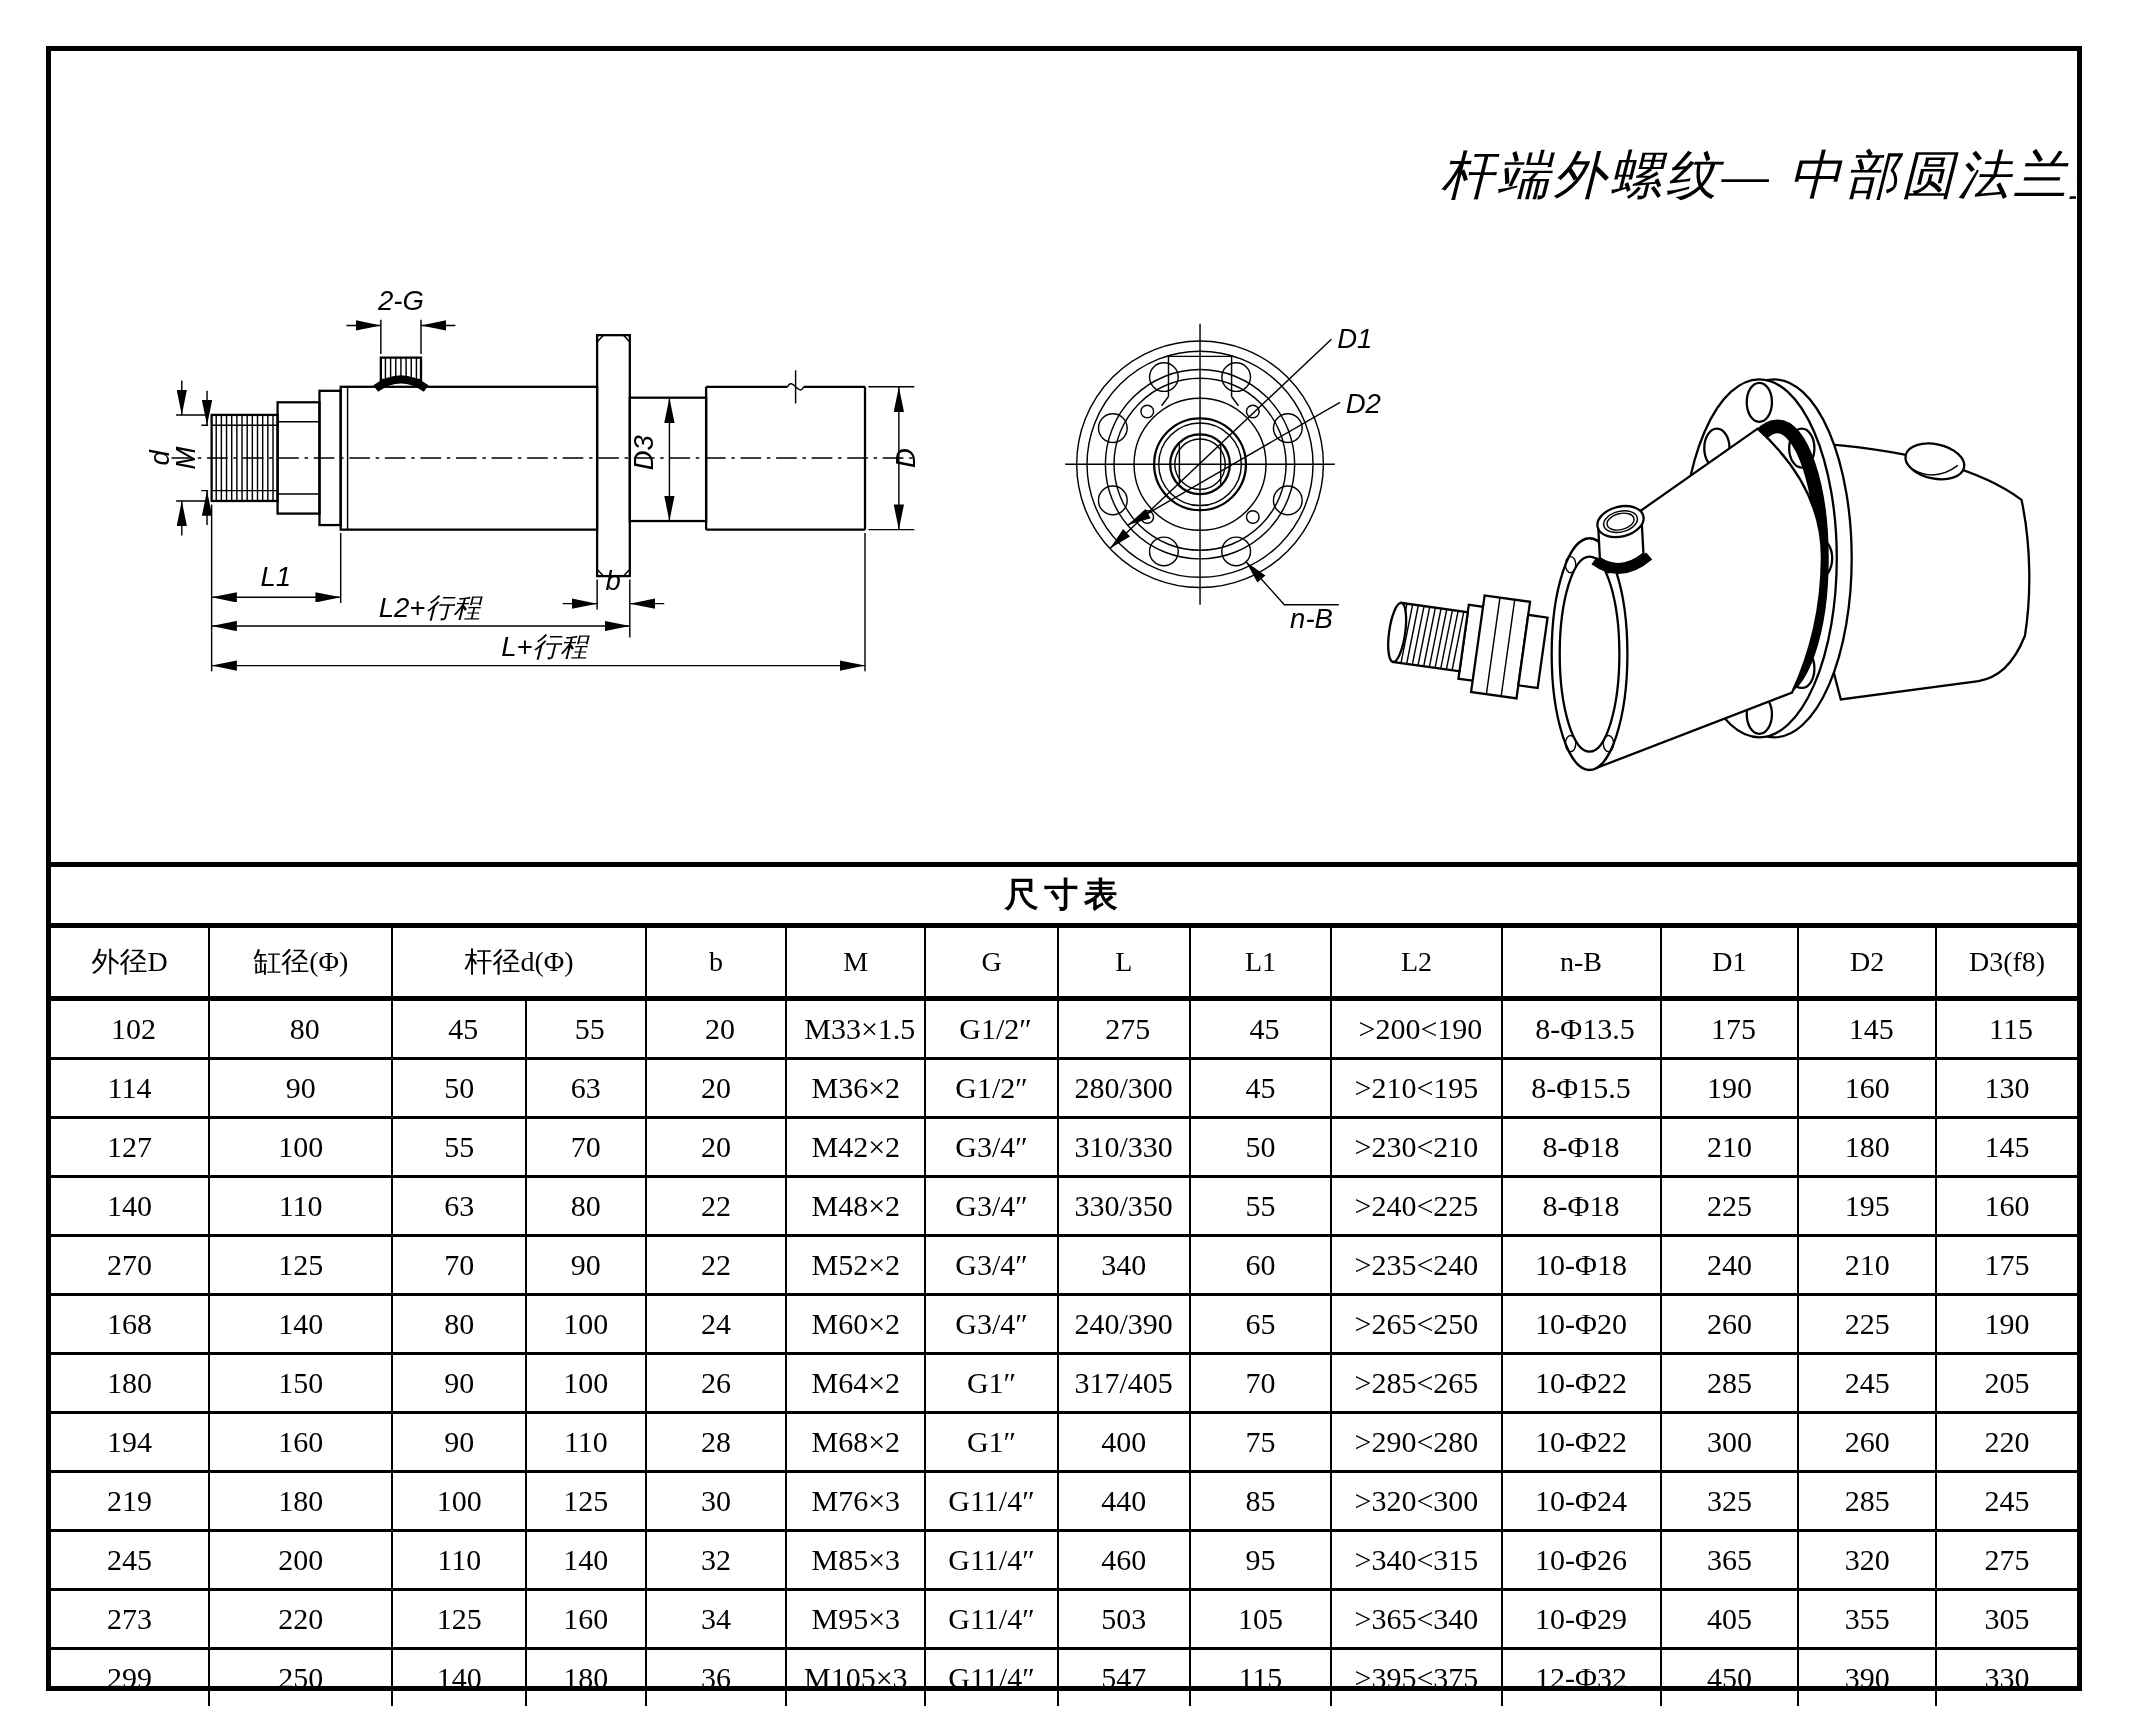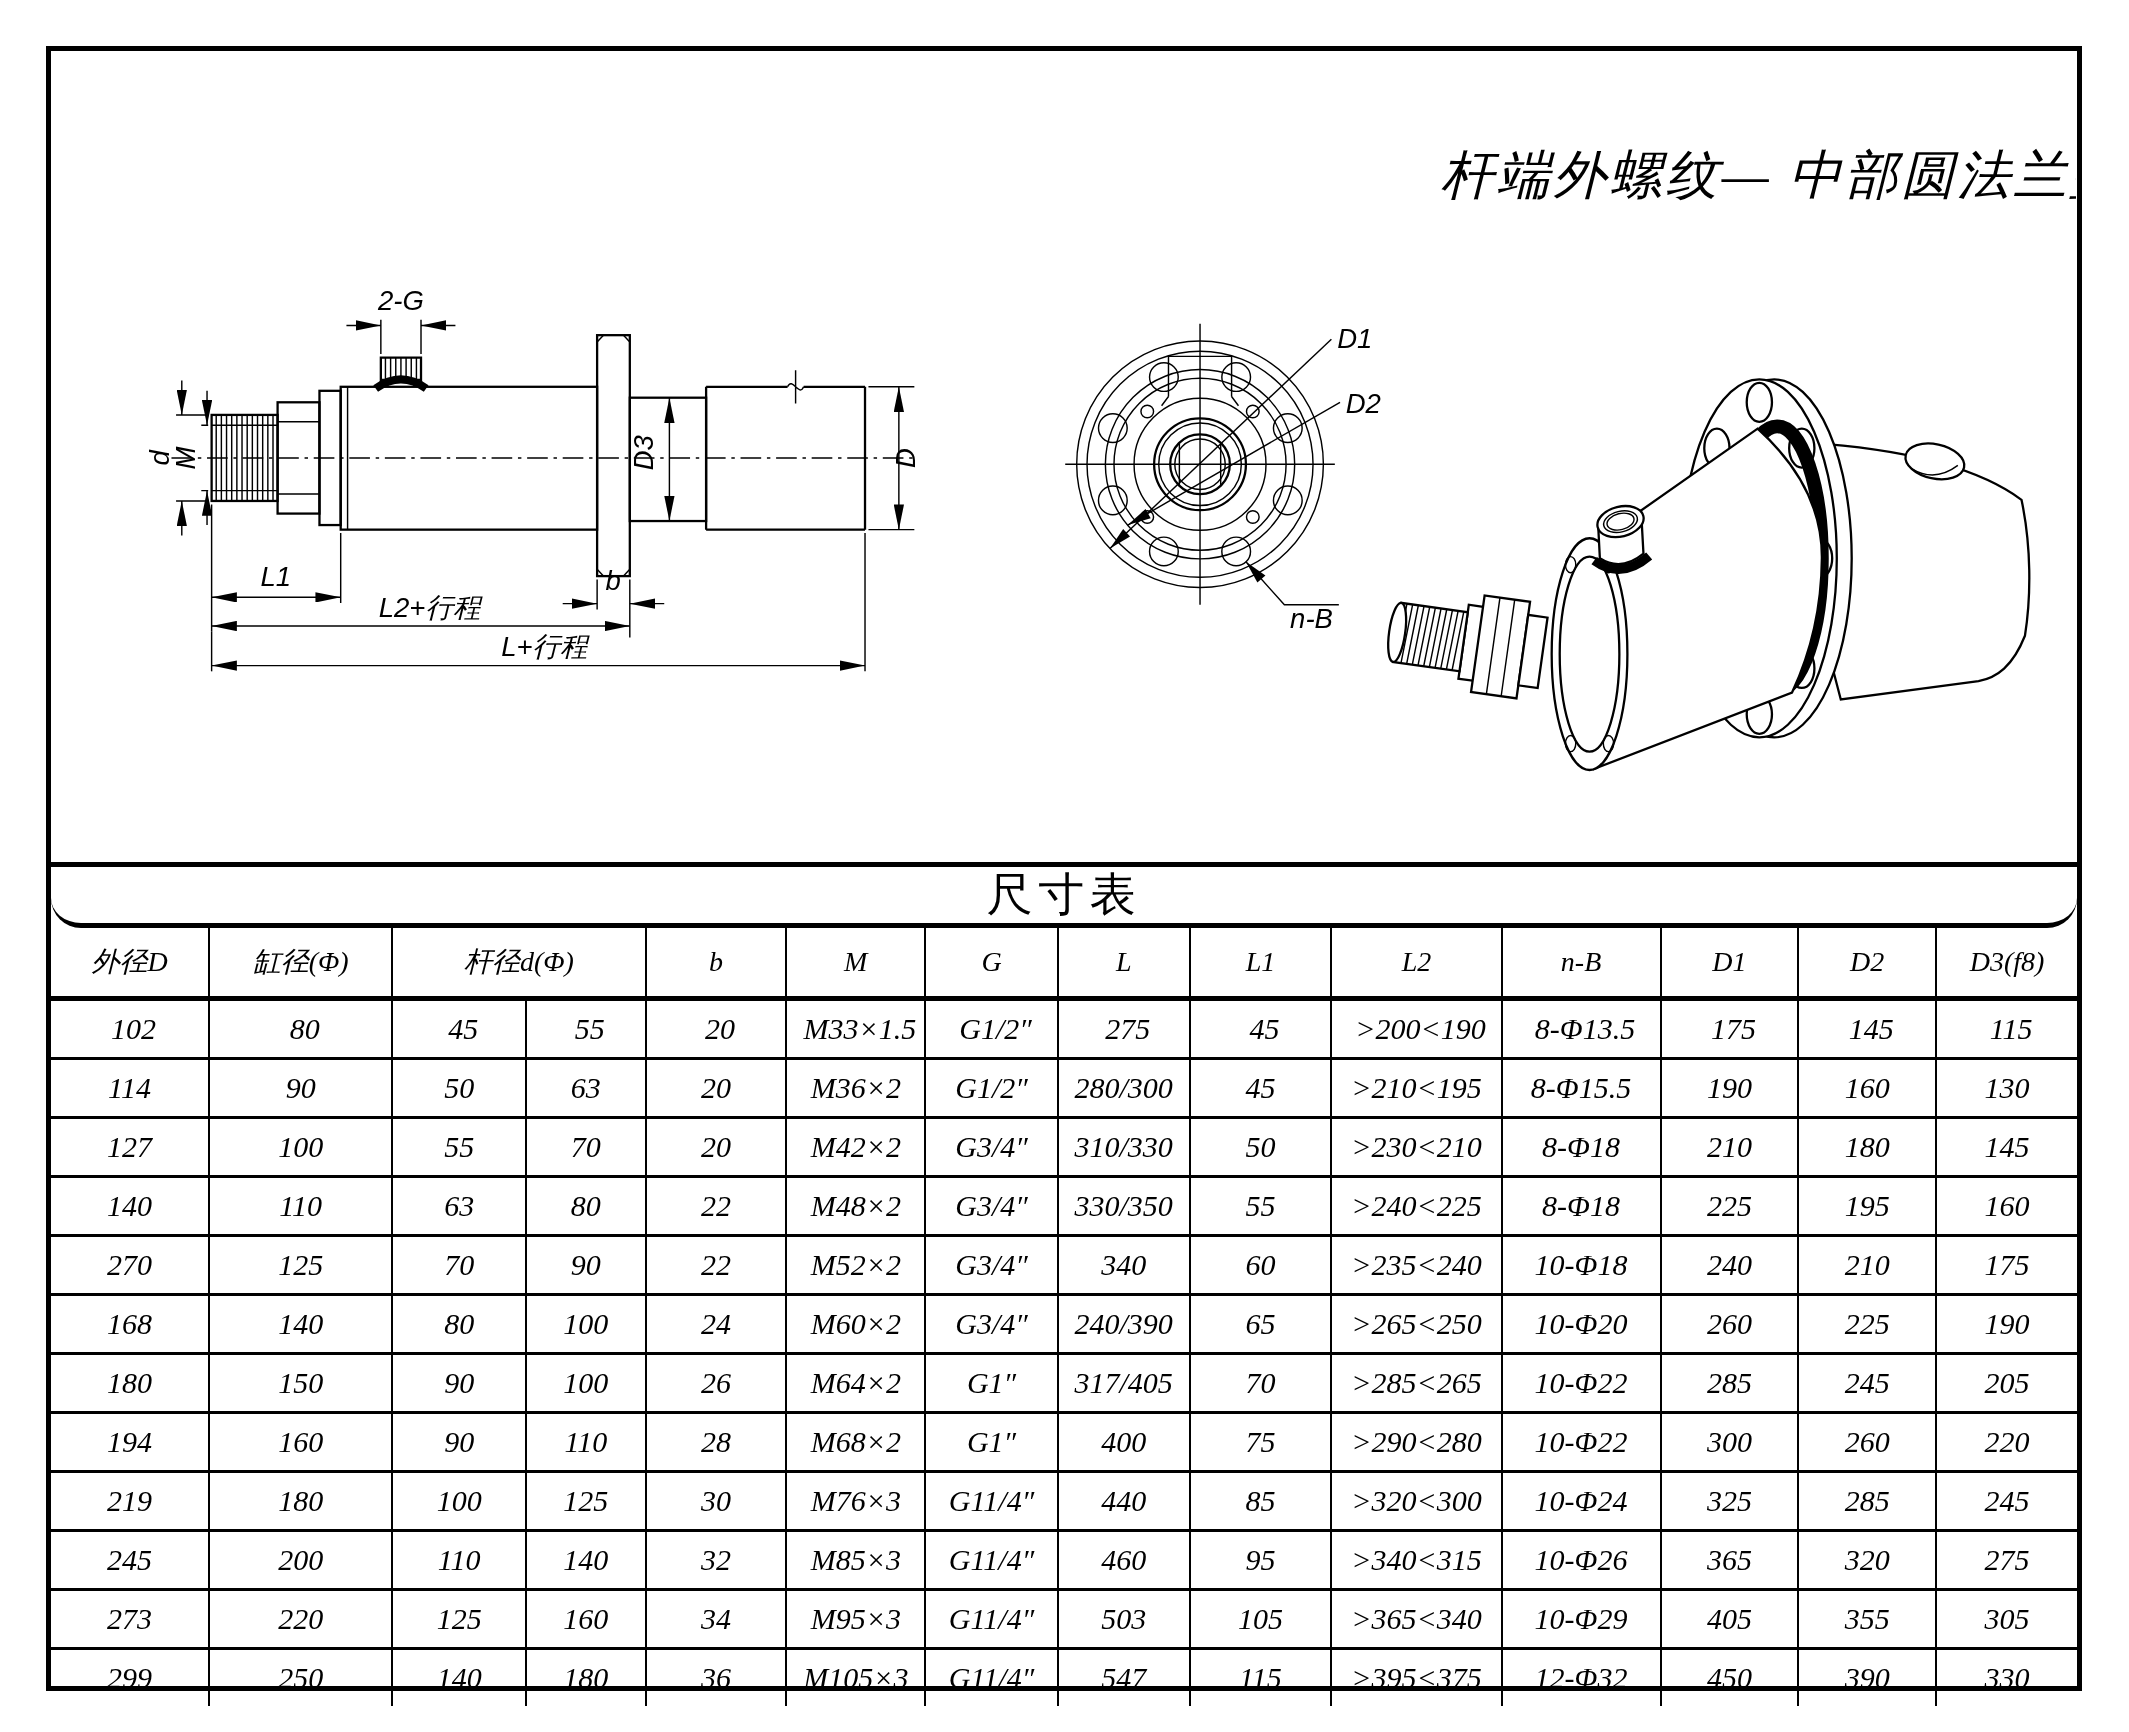--- a/index.html
+++ b/index.html
@@ -5,22 +5,22 @@
   html,body{margin:0;padding:0;background:#fff;}
   .page{position:relative;width:2129px;height:1733px;background:#fff;overflow:hidden;
         font-family:"Liberation Serif","DejaVu Serif",serif;color:#000;}
   .frame{position:absolute;left:46px;top:46px;width:2036px;height:1645px;
          border:5.7px solid #000;box-sizing:border-box;background:#fff;
          display:flex;flex-direction:column;}
   .drawing-area{position:relative;width:2025px;height:811px;flex:none;}
   .drawing-area svg{display:block;width:2025px;height:811px;}
   .table-wrap{flex:1;border-top:5.2px solid #000;display:flex;flex-direction:column;}
   .tbl-title{height:56px;border-bottom:5.2px solid #000;display:flex;align-items:center;justify-content:center;
-             font-size:46px;font-weight:normal;letter-spacing:5.7px;border-radius:30px;}
-  table.dim{width:100%;border-collapse:collapse;table-layout:fixed;flex:1;font-style:italic;}
+             font-size:34px;font-weight:bold;letter-spacing:5.7px;}
+  table.dim{width:100%;border-collapse:collapse;table-layout:fixed;flex:1;}
   table.dim th,table.dim td{border-left:2.3px solid #000;text-align:center;vertical-align:middle;
              font-weight:normal;padding:0;overflow:hidden;}
   table.dim th:first-child,table.dim td:first-child{border-left:none;}
   table.dim thead th{height:68px;font-size:28px;border-bottom:5.2px solid #000;}
   table.dim tbody td{height:56px;font-size:30px;border-top:3.4px solid #000;}
   table.dim tbody tr:first-child td{border-top:none;padding-left:8px;}
   
   .ln{stroke:#000;stroke-width:4;fill:none;}
   .lnthin{stroke:#000;stroke-width:2.5;fill:none;}
   .dim{stroke:#000;stroke-width:2.5;fill:none;}

